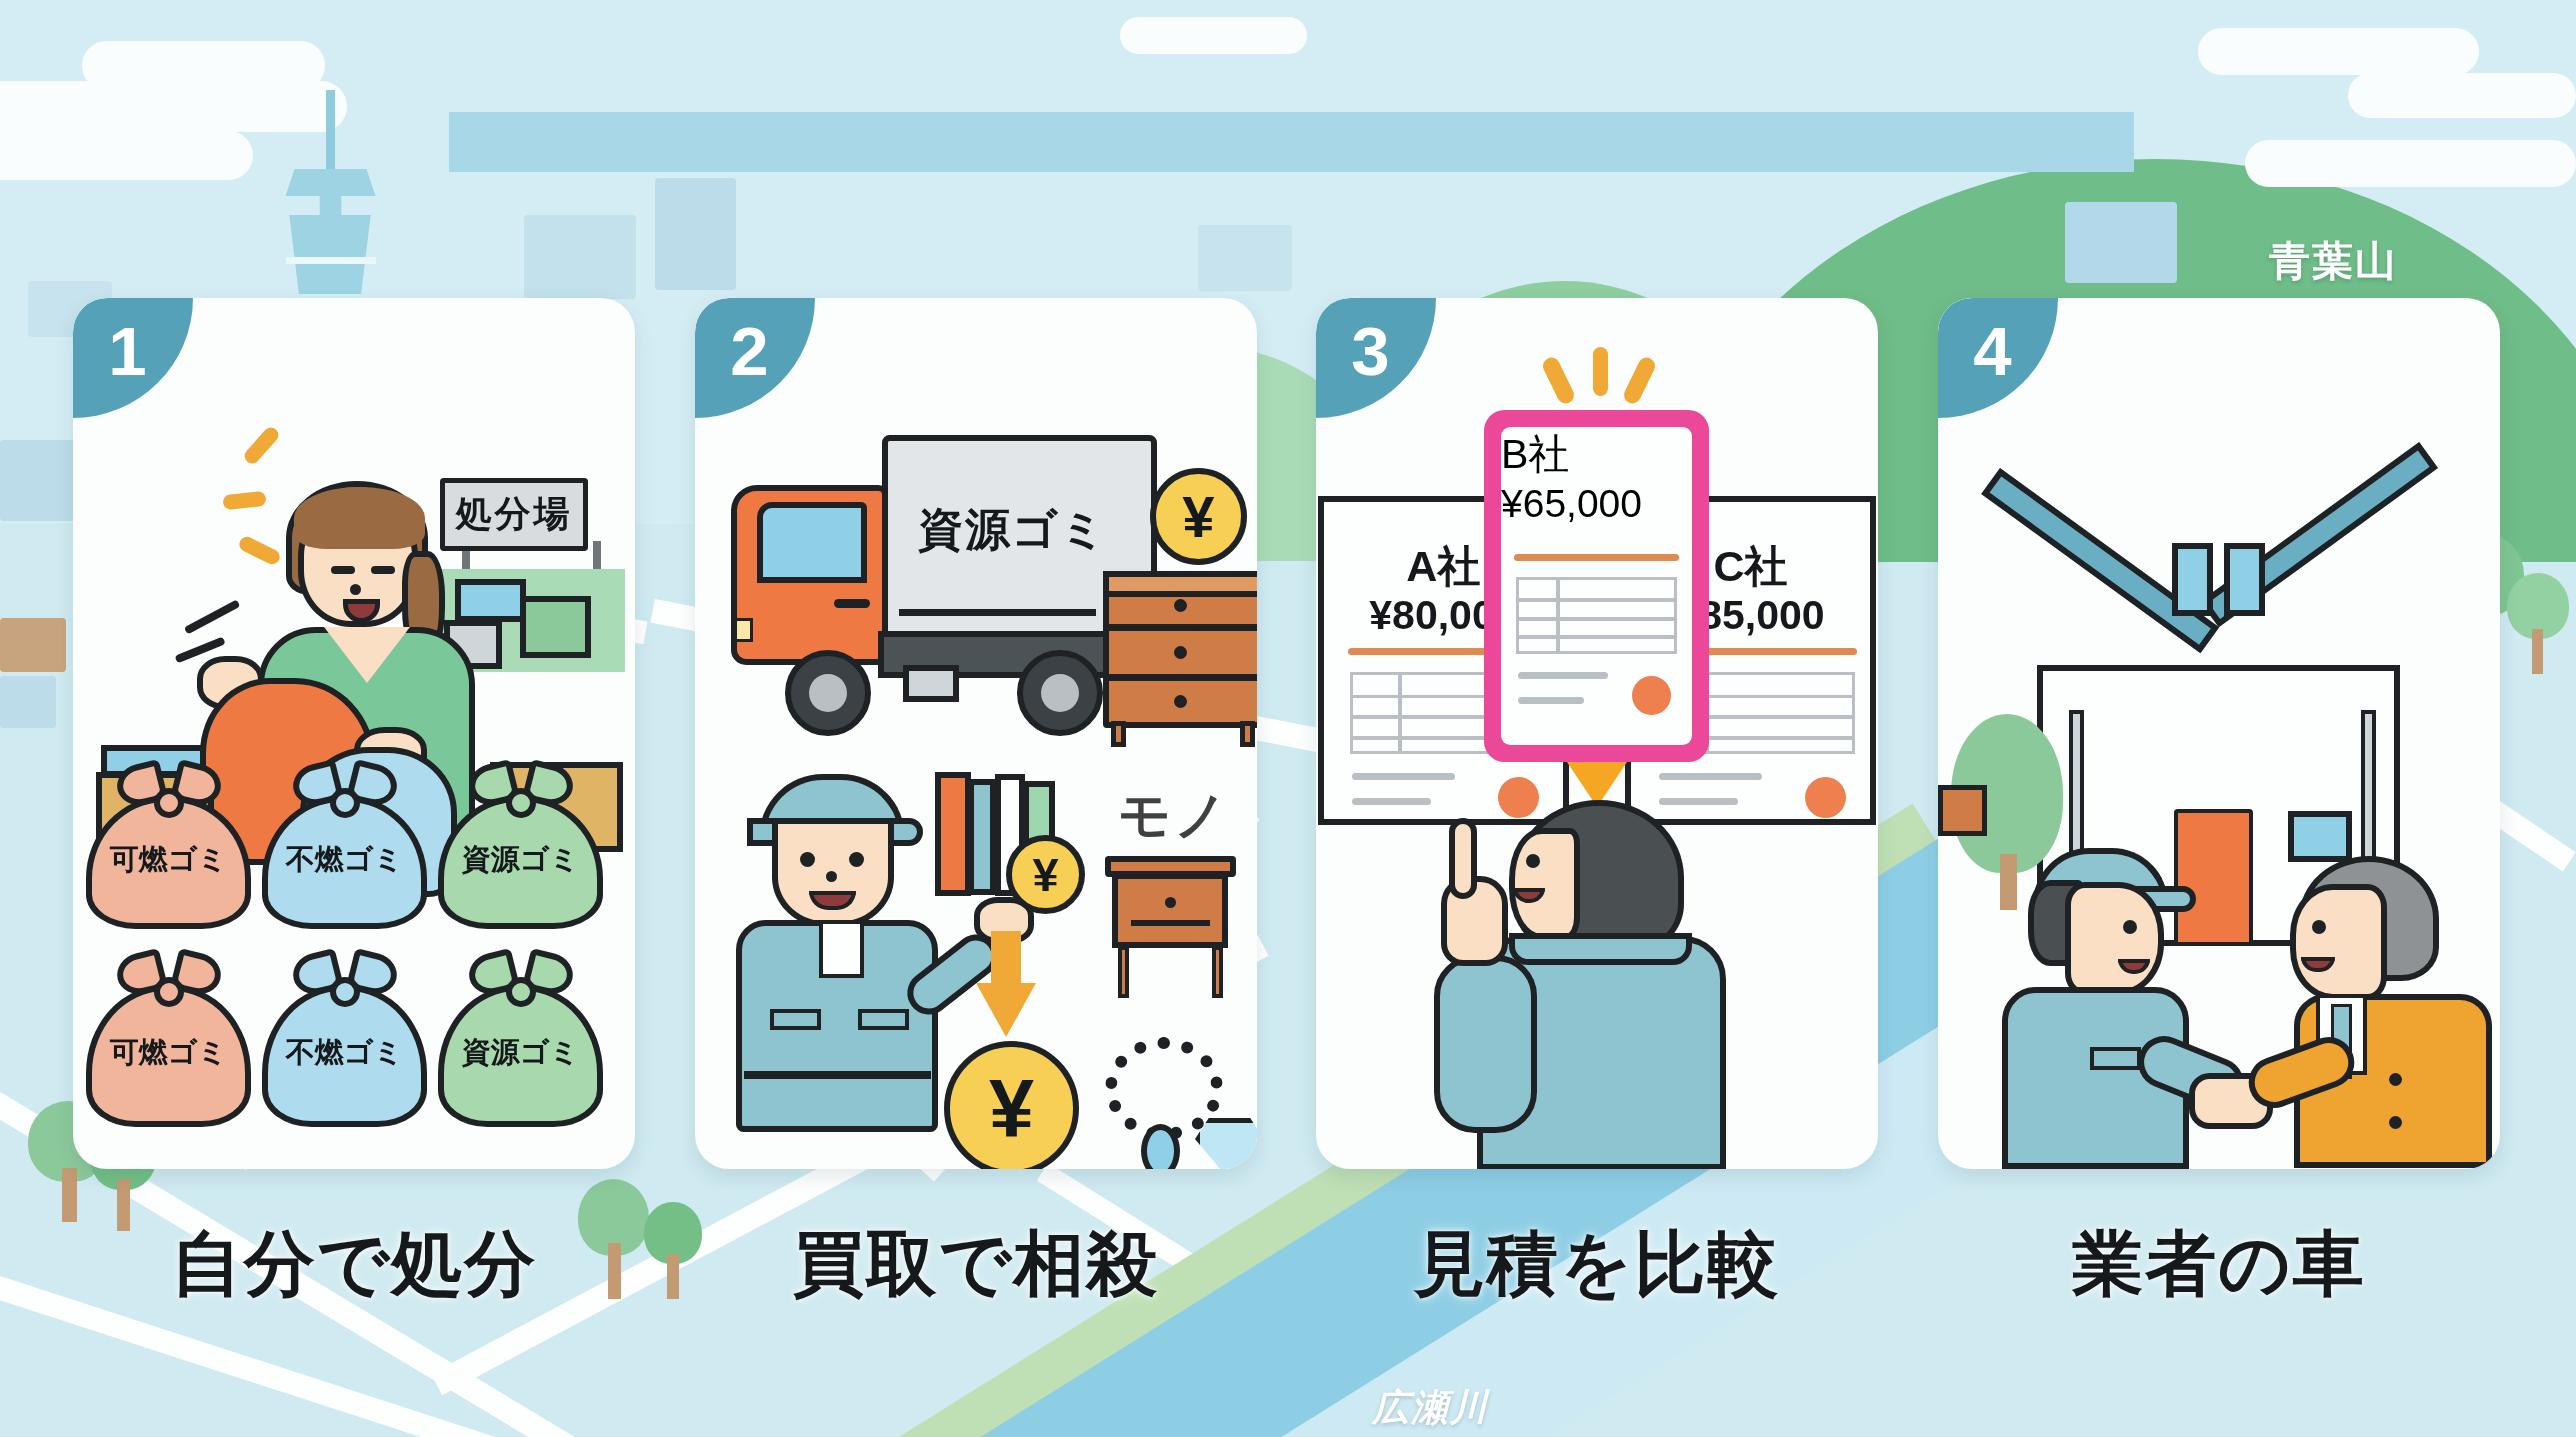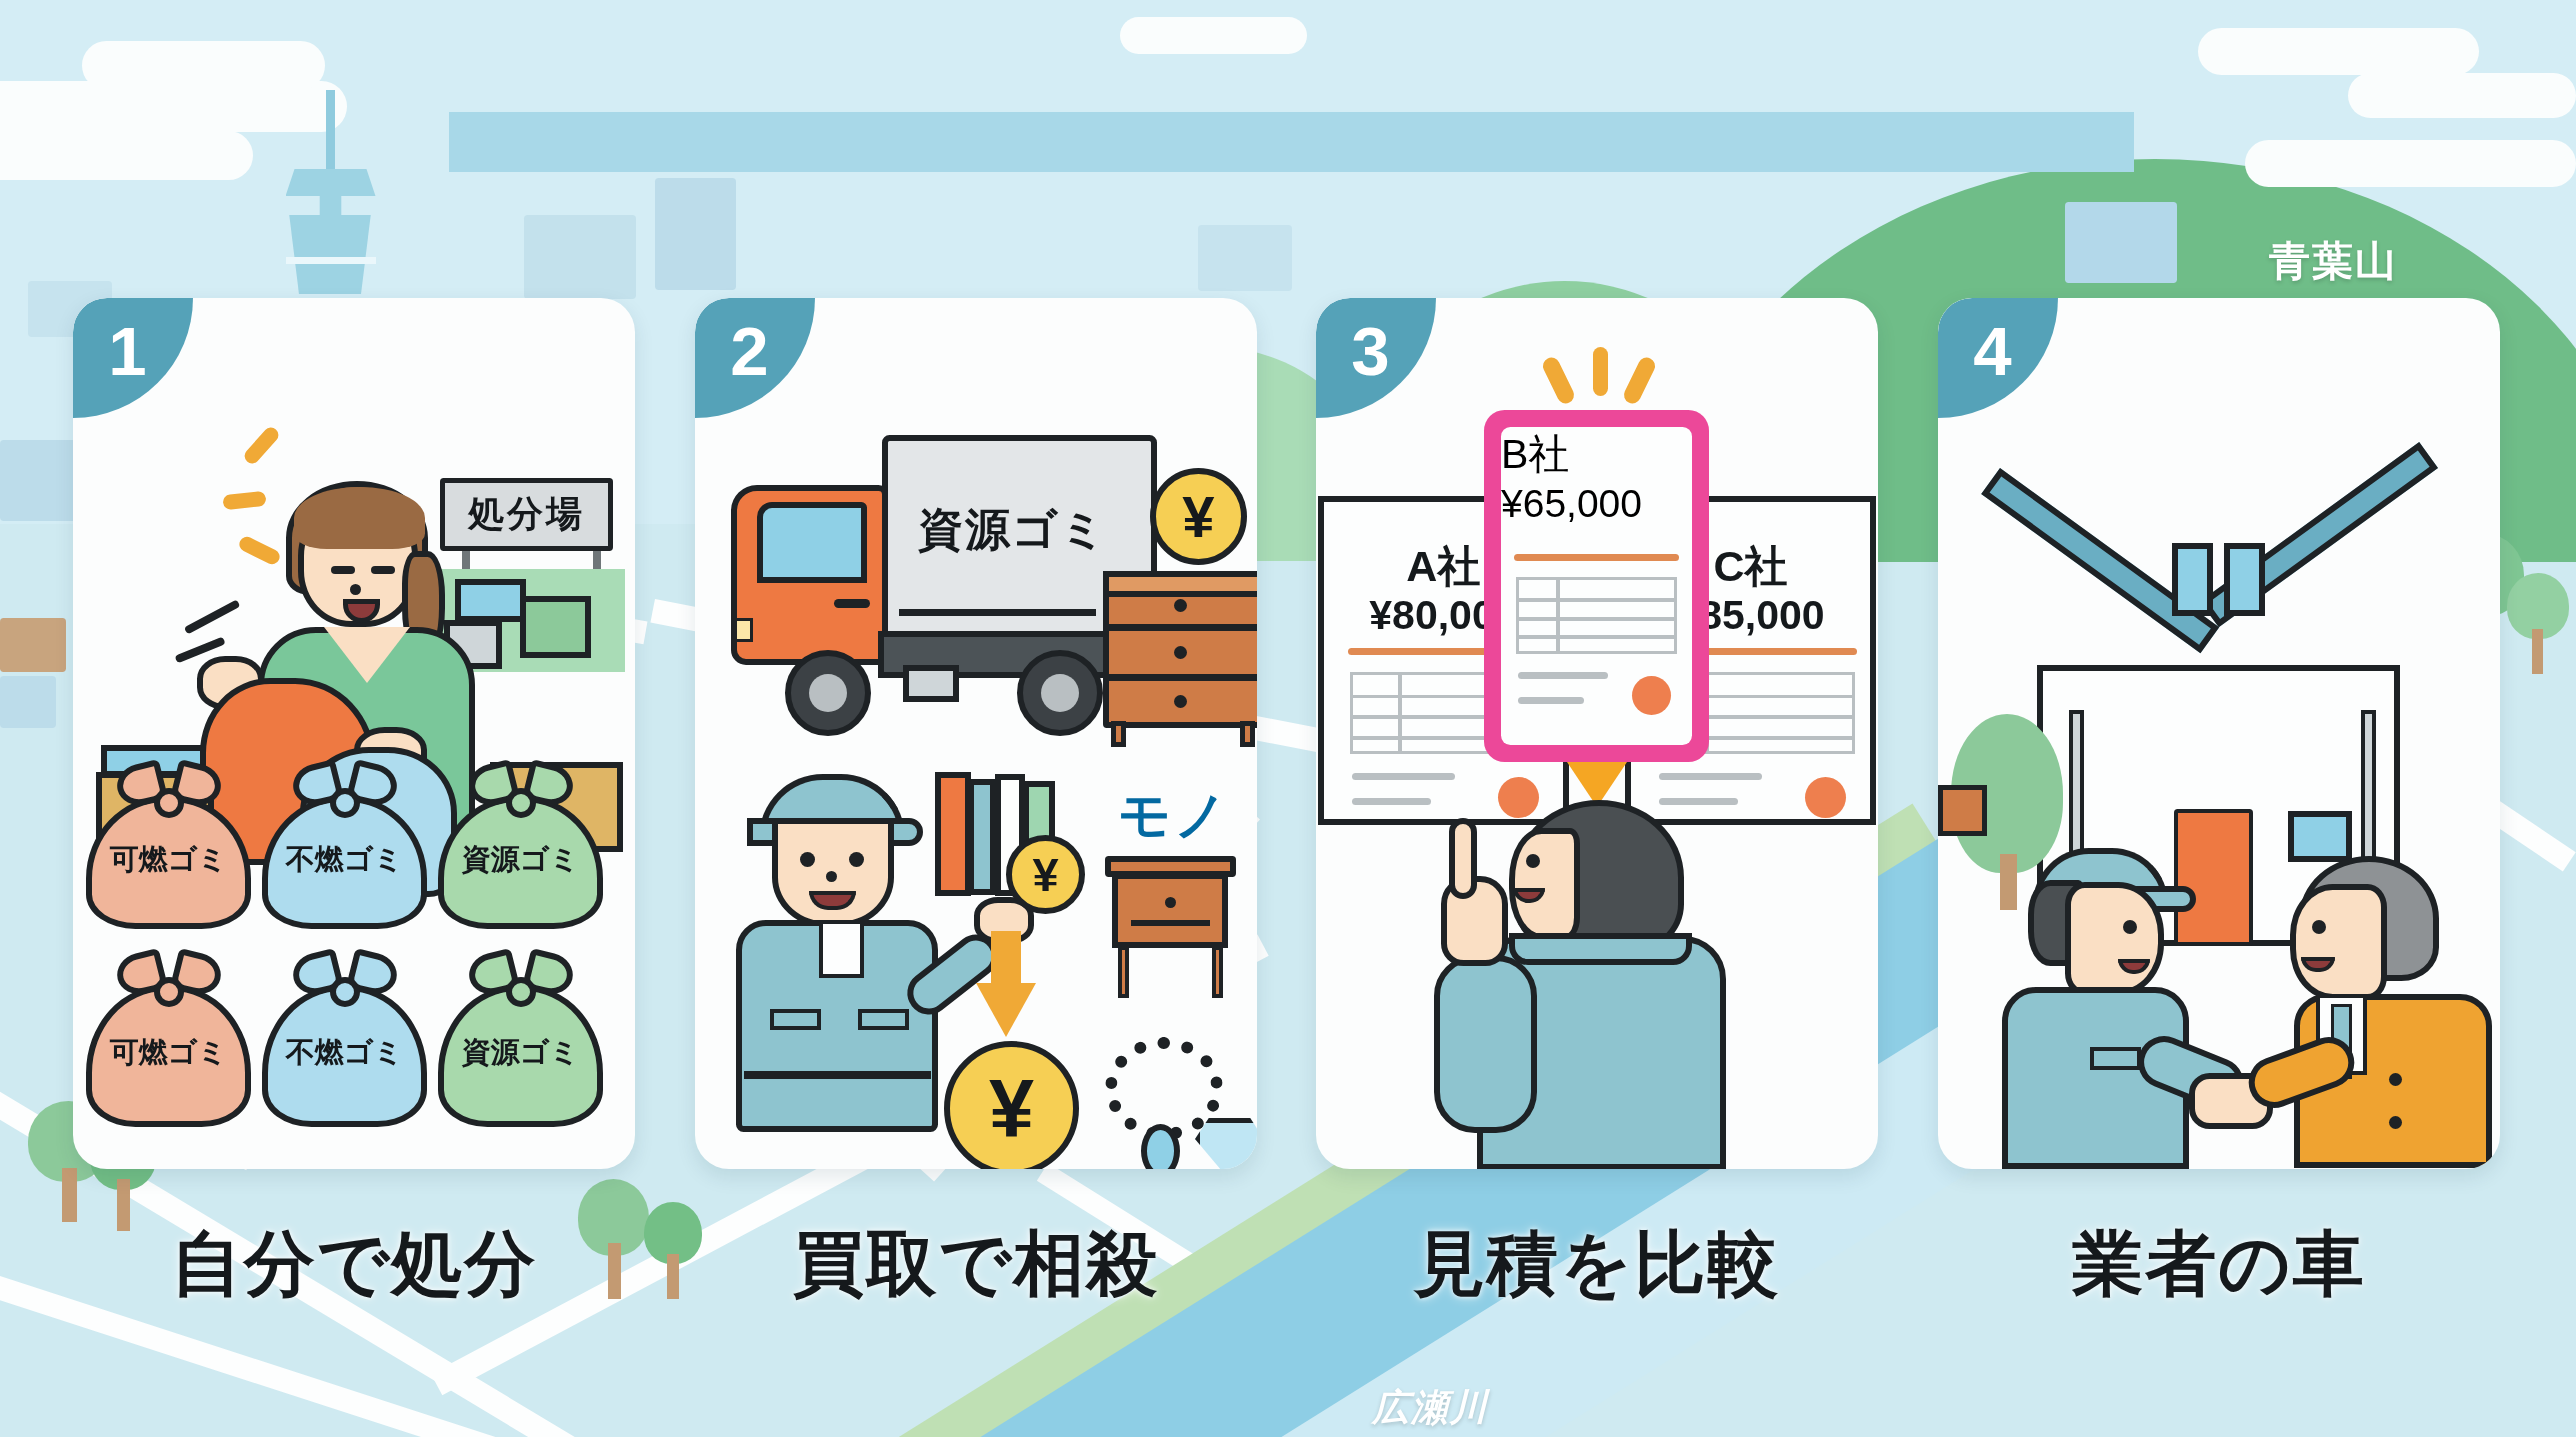--- a/index.html
+++ b/index.html
@@ -287,21 +287,21 @@
         <span>1</span>
       </div>
       <div class="card-art">
 
         <div class="spark" style="left:167px; top:140px; width:43px; height:15px; transform:rotate(-48deg);"></div>
         <div class="spark" style="left:150px; top:195px; width:43px; height:15px; transform:rotate(-6deg);"></div>
         <div class="spark" style="left:165px; top:245px; width:43px; height:15px; transform:rotate(26deg);"></div>
 
         <div class="sign-leg" style="left:389px; top:243px; width:8.4px; height:129px;"></div>
         <div class="sign-leg" style="left:520px; top:243px; width:8.4px; height:129px;"></div>
-        <div class="sign-board" style="left:367px; top:180px; width:173px; height:73px;">処分場</div>
+        <div class="sign-board" style="left:367px; top:180px; width:148px; height:73px;">処分場</div>
         <div class="shape" style="left:365px; top:271px; width:187px; height:103px; background:#a9dcb6;"></div>
         <div class="shape outline" style="left:382px; top:281px; width:71px; height:43px; background:#8fd0e6;"></div>
         <div class="shape outline" style="left:447px; top:298px; width:71px; height:62px; background:#8cc99a;"></div>
         <div class="shape outline" style="left:371px; top:322px; width:58px; height:49px; background:#cfd6d9;"></div>
 
         <div class="shape" style="left:109px; top:315px; width:60px; height:7.5px; background:#1e2225; border-radius:5.6px; transform:rotate(-28deg);"></div>
         <div class="shape" style="left:101px; top:348px; width:52px; height:7.5px; background:#1e2225; border-radius:5.6px; transform:rotate(-22deg);"></div>
 
         <div class="shape" style="left:213px; top:183px; width:142px; height:114px; background:#9a6a43; border:6.6px solid #1e2225; border-radius:54% 54% 18% 18%;"></div>
         <div class="shape" style="left:225px; top:202px; width:120px; height:127px; background:#fadfc4; border:6.6px solid #1e2225; border-radius:44%;"></div>
@@ -418,21 +418,21 @@
         <div class="shape" style="left:206px; top:655px; width:103px; height:43px; background:#8ec4cf; border:6.6px solid #1e2225; border-radius:22.5px; transform:rotate(-38deg);"></div>
         <div class="shape" style="left:279px; top:599px; width:60px; height:47px; background:#fadfc4; border:6.6px solid #1e2225; border-radius:40%;"></div>
 
         <div class="shape outline" style="left:240px; top:474px; width:36px; height:124px; background:#ee7942;"></div>
         <div class="shape outline" style="left:273px; top:481px; width:28px; height:116px; background:#8ec4cf;"></div>
         <div class="shape outline" style="left:300px; top:476px; width:30px; height:122px; background:#fdfefe;"></div>
         <div class="shape outline" style="left:328px; top:483px; width:32px; height:114px; background:#9ed6b0;"></div>
 
         <div class="coin" style="left:311px; top:537px; width:79px; height:79px; font-size:47px;">¥</div>
 
-        <div class="shape" style="left:423px; top:483px; font-size:52px; font-weight:bold; color:#0369a1; letter-spacing:2.8px;">モノ</div>
+        <div class="shape" style="left:423px; top:483px; font-size:52px; font-weight:bold; color:#404040; letter-spacing:2.8px;">モノ</div>
 
         <div class="shape" style="left:410px; top:558px; width:131px; height:20.6px; background:#cf7c47; border:6.6px solid #1e2225; border-radius:3.7px;"></div>
         <div class="shape" style="left:417px; top:575px; width:116px; height:75px; background:#cf7c47; border:6.6px solid #1e2225;"></div>
         <div class="shape" style="left:470px; top:599px; width:11.2px; height:11.2px; background:#1e2225; border-radius:50%;"></div>
         <div class="shape" style="left:436px; top:622px; width:79px; height:5.6px; background:#1e2225;"></div>
         <div class="shape" style="left:423px; top:648px; width:11.2px; height:52px; background:#cf7c47; border:4.7px solid #1e2225;"></div>
         <div class="shape" style="left:517px; top:648px; width:11.2px; height:52px; background:#cf7c47; border:4.7px solid #1e2225;"></div>
 
         <div class="arrow-down" style="left:281px; top:633px; width:60px; height:109px;">
           <div class="shape" style="left:15px; top:0; width:30px; height:58px; background:#f0a936;"></div>

